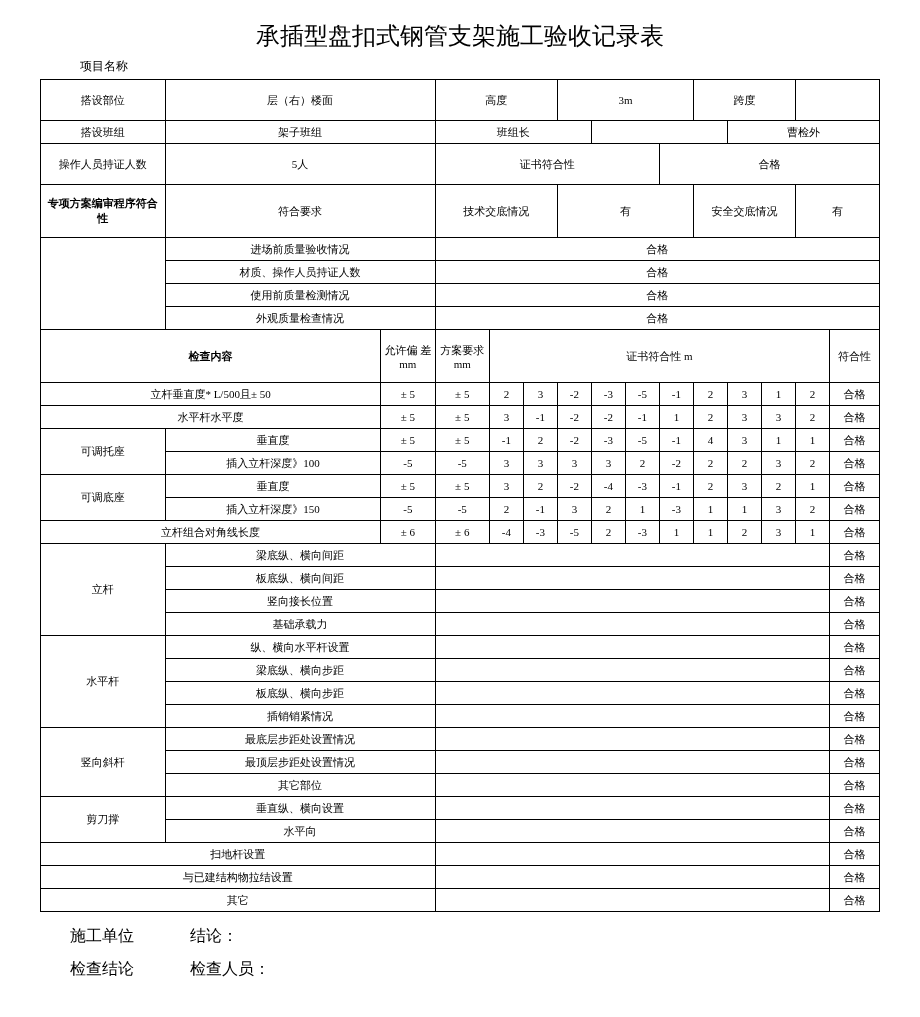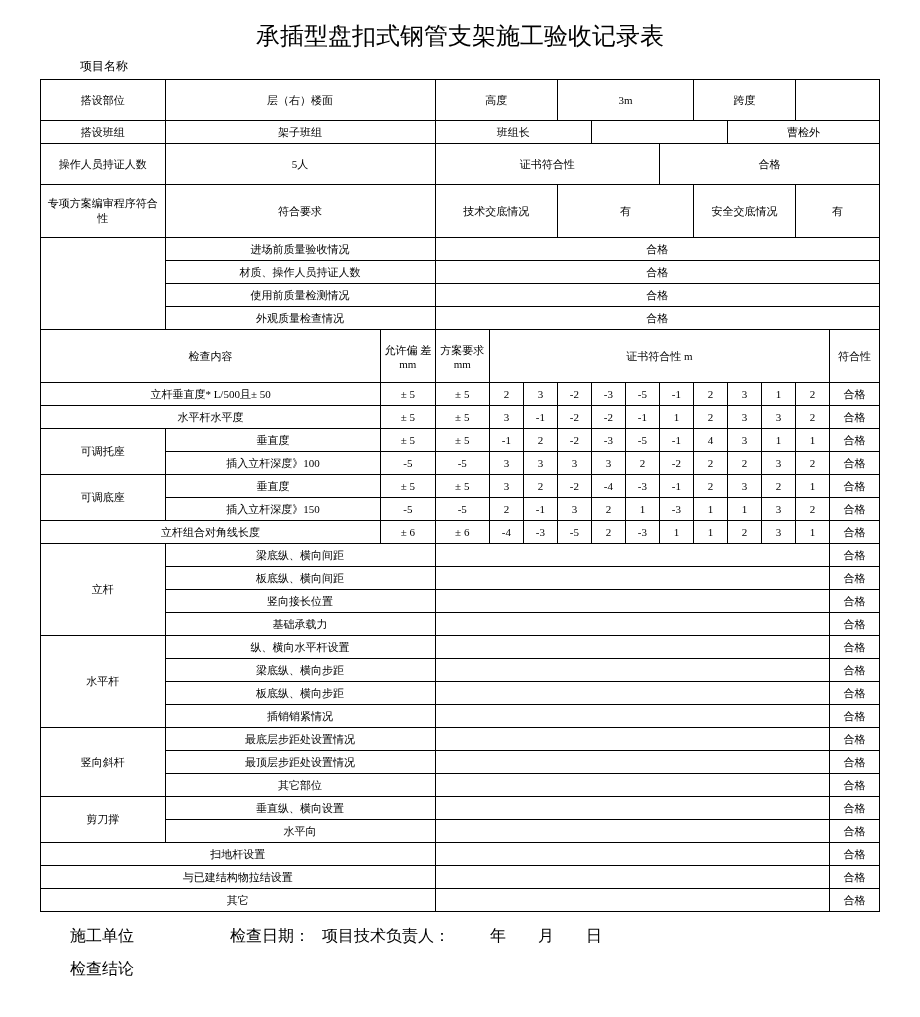--- a/index.html
+++ b/index.html
@@ -36,21 +36,21 @@
   td {
     border: 1px solid #000;
     padding: 2px 2px;
     text-align: center;
     vertical-align: middle;
     height: 18px;
     font-size: 11px;
     word-break: break-all;
   }
   td.tall { height: 36px; }
-  td.taller { height: 48px; }
+  td.taller { height: 48px; font-weight: bold; }
   .footer {
     margin-top: 14px;
     display: flex;
     font-size: 16px;
   }
   .footer .col1 { width: 120px; padding-left: 30px; }
   .footer .col2 { width: 140px; }
   .footer .col3 { flex:1; padding-left: 40px; }
   .footer .line2 { margin-top: 12px; }
 </style>
@@ -348,23 +348,17 @@
       </tr>
     </tbody>
 
 </table>
 
 <div class="footer">
   <div class="col1">
     <div>施工单位</div>
     <div class="line2">检查结论</div>
   </div>
-  <div class="col3">
-    <span>检查日期：</span>&nbsp;&nbsp;
-    <span>项目技术负责人：</span>
-    &nbsp;&nbsp;&nbsp;&nbsp;&nbsp;&nbsp;&nbsp;&nbsp;
-    <span>年</span>
-    &nbsp;&nbsp;&nbsp;&nbsp;&nbsp;&nbsp;
-    <span>月</span>
-    &nbsp;&nbsp;&nbsp;&nbsp;&nbsp;&nbsp;
-    <span>日</span>
+  <div class="col2">
+    <div>结论：</div>
+    <div class="line2">检查人员：</div>
   </div>
 </div>
 
 </body></html>

